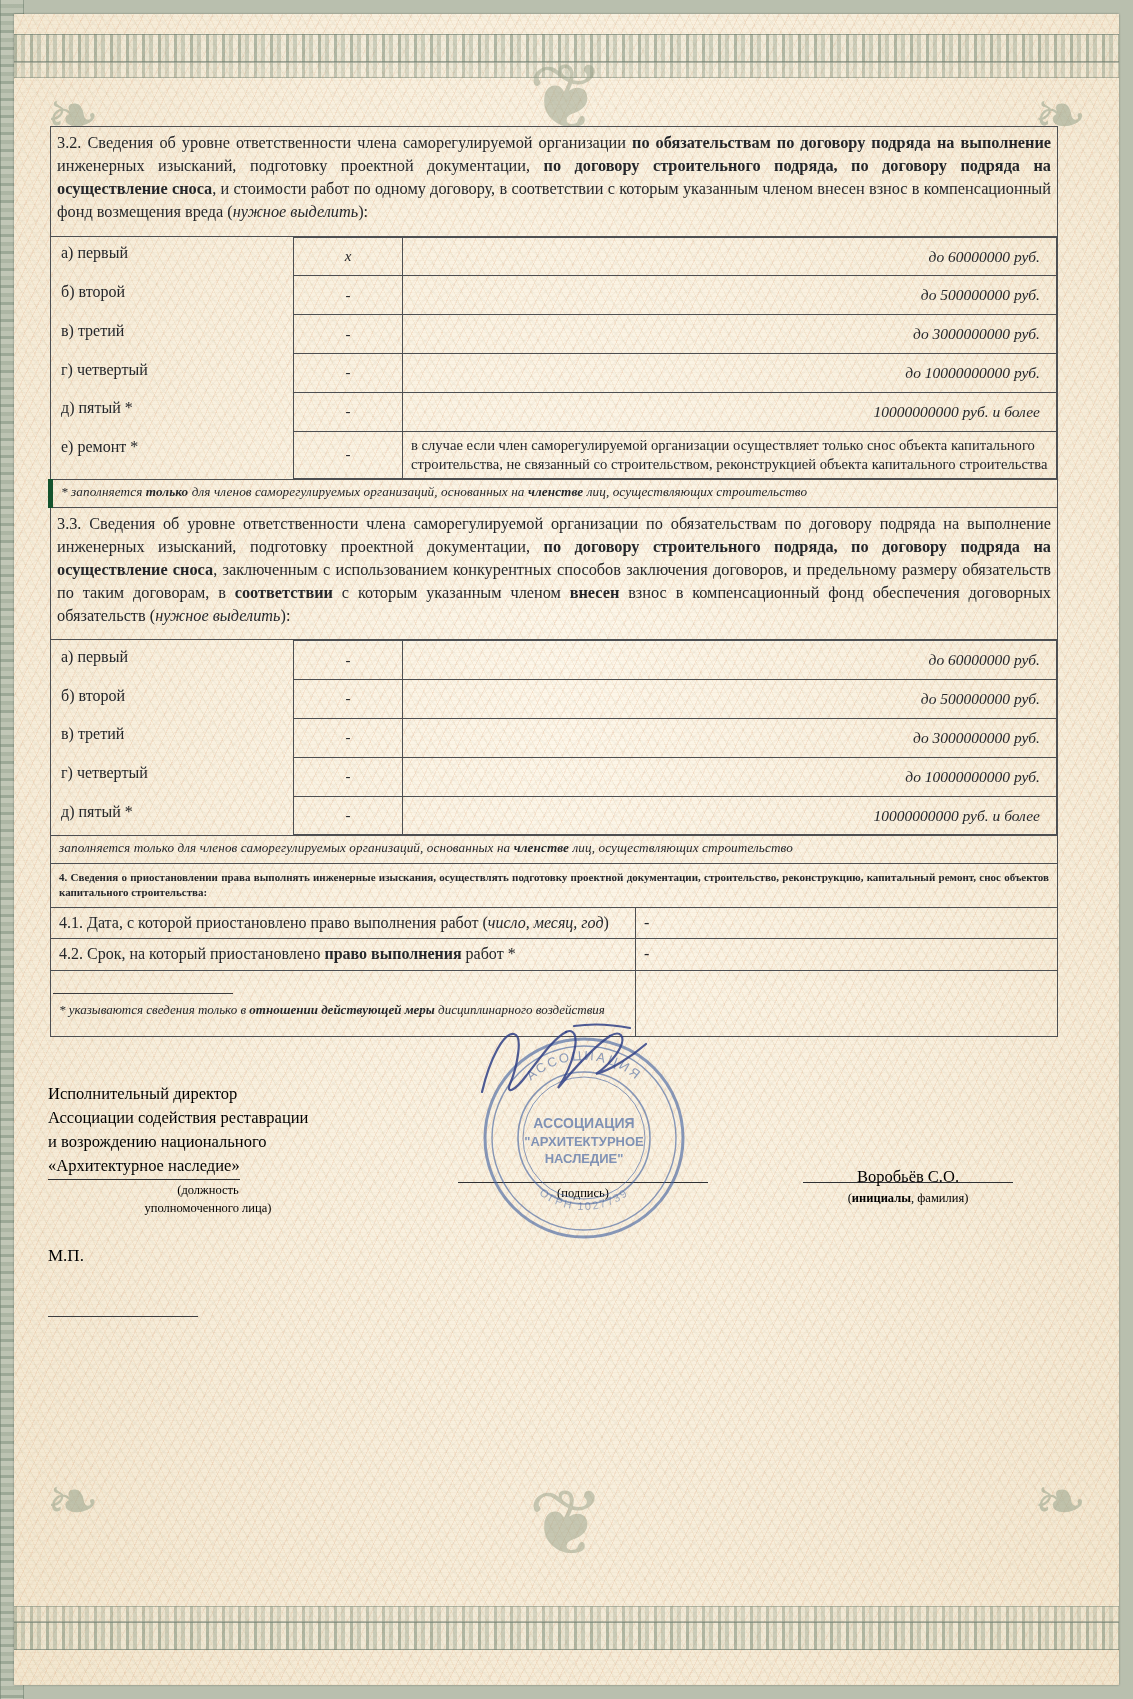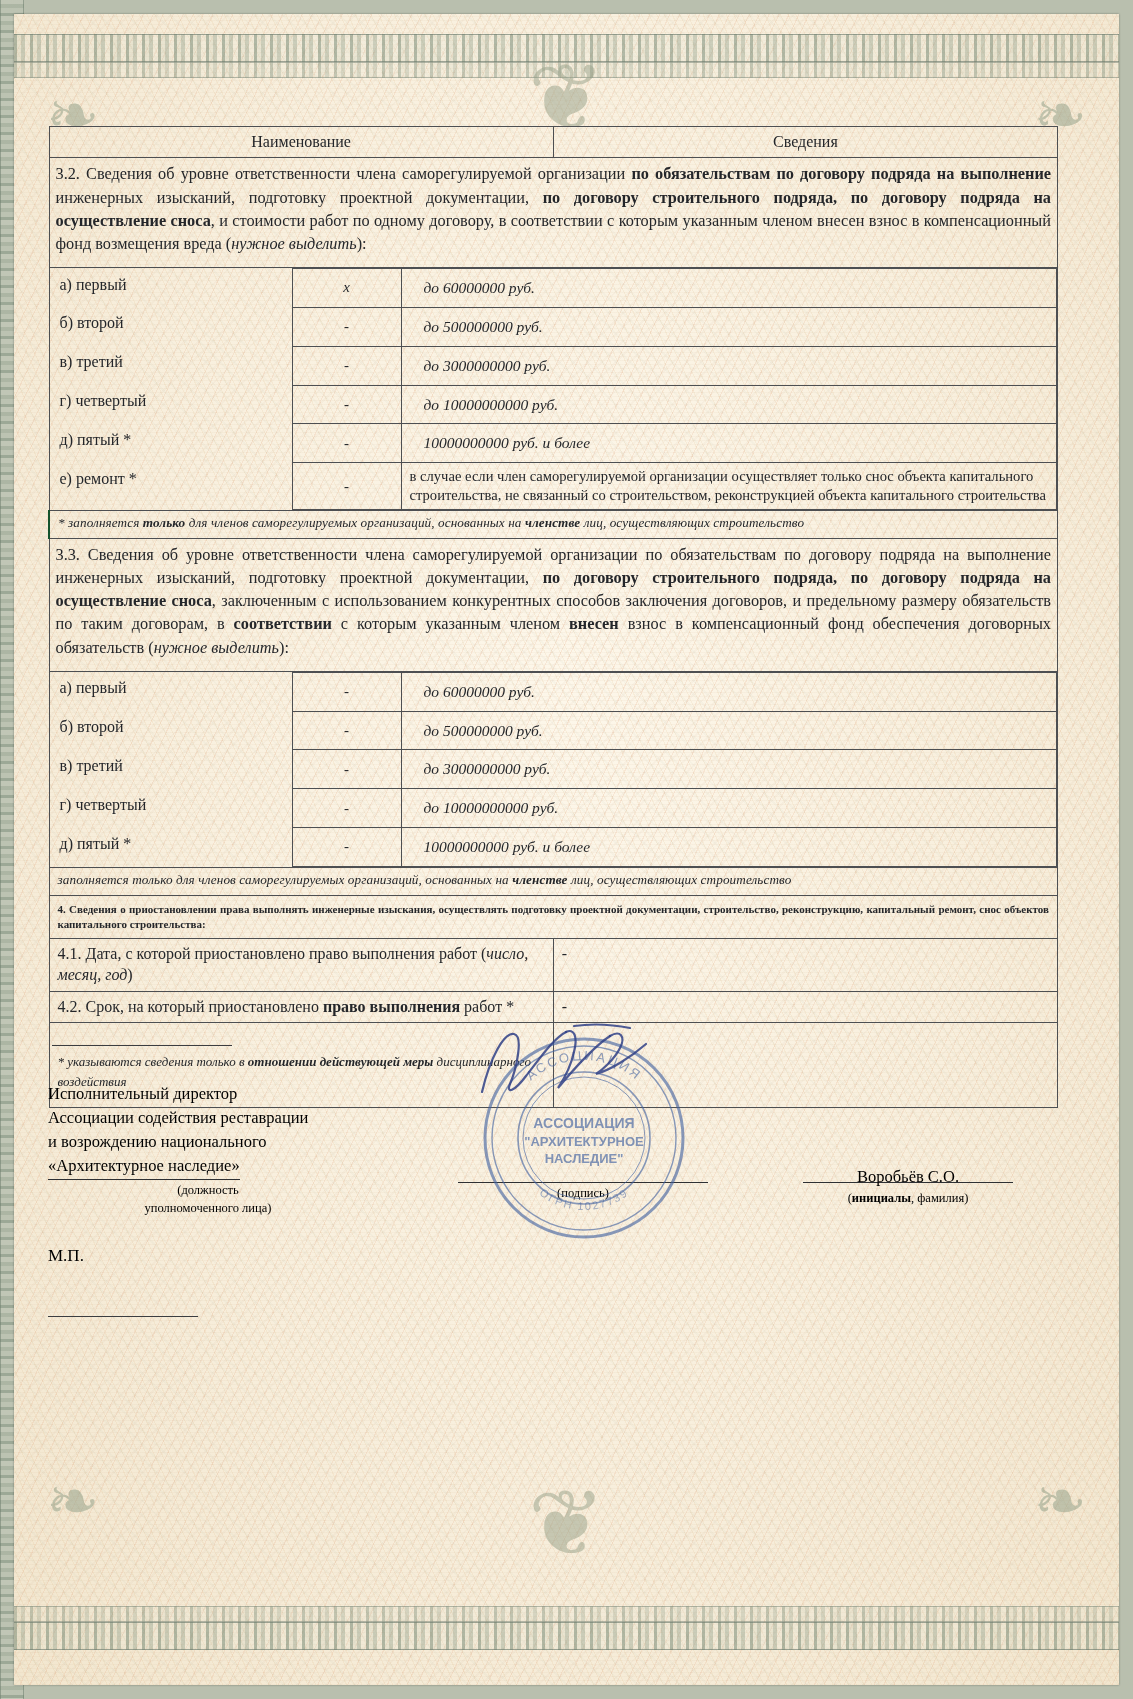--- a/index.html
+++ b/index.html
@@ -101,21 +101,21 @@
   .para b{font-weight:700;}
   .para i{font-style:italic;}
   .lvl-label{
     width:228px;border:none;padding:6px 4px 6px 10px;font-size:16px;
   }
   .lvl-mark{
     width:100px;text-align:center;font-style:italic;font-size:15px;
     vertical-align:middle;padding:9px 4px;
   }
   .lvl-val{
-    text-align:left;font-style:italic;font-size:15.5px;vertical-align:middle;padding:9px 22px;
+    text-align:right;font-style:italic;font-size:15.5px;vertical-align:middle;padding:9px 16px;
   }
   .lvl-val.left{text-align:left;font-style:normal;font-size:14.6px;line-height:1.3;padding:4px 8px;}
   .footnote{
     border:none;font-style:italic;font-size:13.2px;padding:4px 6px 6px 8px;
     letter-spacing:.1px;
   }
   .footnote b{font-weight:700;font-style:italic;}
   .sec4-title{
     font-weight:700;font-size:11px;text-align:justify;line-height:1.38;padding:6px 8px;
   }
@@ -175,24 +175,20 @@
 <div class="rosette rosette-bottom">❦</div>
 <div class="corner c-tl">❧</div>
 <div class="corner c-tr">❧</div>
 <div class="corner c-bl">❧</div>
 <div class="corner c-br">❧</div>
 
 <div class="page">
 
   <table>
     <tbody>
-        <tr class="hdr">
-      <td style="width:50%;">Наименование</td>
-      <td style="width:50%;">Сведения</td>
-    </tr>
 
     <tr>
       <td colspan="2" class="para">3.2. Сведения об уровне ответственности члена саморегулируемой организации <b>по обязательствам по договору подряда на выполнение</b> инженерных изысканий, подготовку проектной документации, <b>по договору строительного подряда, по договору подряда на осуществление сноса</b>, и стоимости работ по одному договору, в соответствии с которым указанным членом внесен взнос в компенсационный фонд возмещения вреда (<i>нужное выделить</i>):</td>
     </tr>
     <tr>
       <td colspan="2" style="padding:0 0 0 0;border-top:none;">
         <table class="levels">
           <tbody>
                 <tr>
                   <td class="lvl-label">а) первый</td>
@@ -222,21 +218,21 @@
                 <tr>
                   <td class="lvl-label">е) ремонт *</td>
                   <td class="lvl-mark">-</td>
                   <td class="lvl-val left">в случае если член саморегулируемой организации осуществляет только снос объекта капитального строительства, не связанный со строительством, реконструкцией объекта капитального строительства</td>
                 </tr>
               </tbody>
         </table>
       </td>
     </tr>
     <tr>
-      <td colspan="2" class="footnote" style="border-left:2px solid #14532d;border-right:1px solid #4d4f52;">* <i>заполняется <b>только</b> для членов саморегулируемых организаций, основанных на <b>членстве</b> лиц, осуществляющих строительство</i></td>
+      <td colspan="2" class="footnote" style="border-left:5px solid #14532d;border-right:1px solid #4d4f52;">* <i>заполняется <b>только</b> для членов саморегулируемых организаций, основанных на <b>членстве</b> лиц, осуществляющих строительство</i></td>
     </tr>
 
     <tr>
       <td colspan="2" class="para">3.3. Сведения об уровне ответственности члена саморегулируемой организации по обязательствам по договору подряда на выполнение инженерных изысканий, подготовку проектной документации, <b>по договору строительного подряда, по договору подряда на осуществление сноса</b>, заключенным с использованием конкурентных способов заключения договоров, и предельному размеру обязательств по таким договорам, в <b>соответствии</b> с которым указанным членом <b>внесен</b> взнос в компенсационный фонд обеспечения договорных обязательств (<i>нужное выделить</i>):</td>
     </tr>
     <tr>
       <td colspan="2" style="padding:0;border-top:none;">
         <table class="levels">
           <tbody>
                 <tr>

